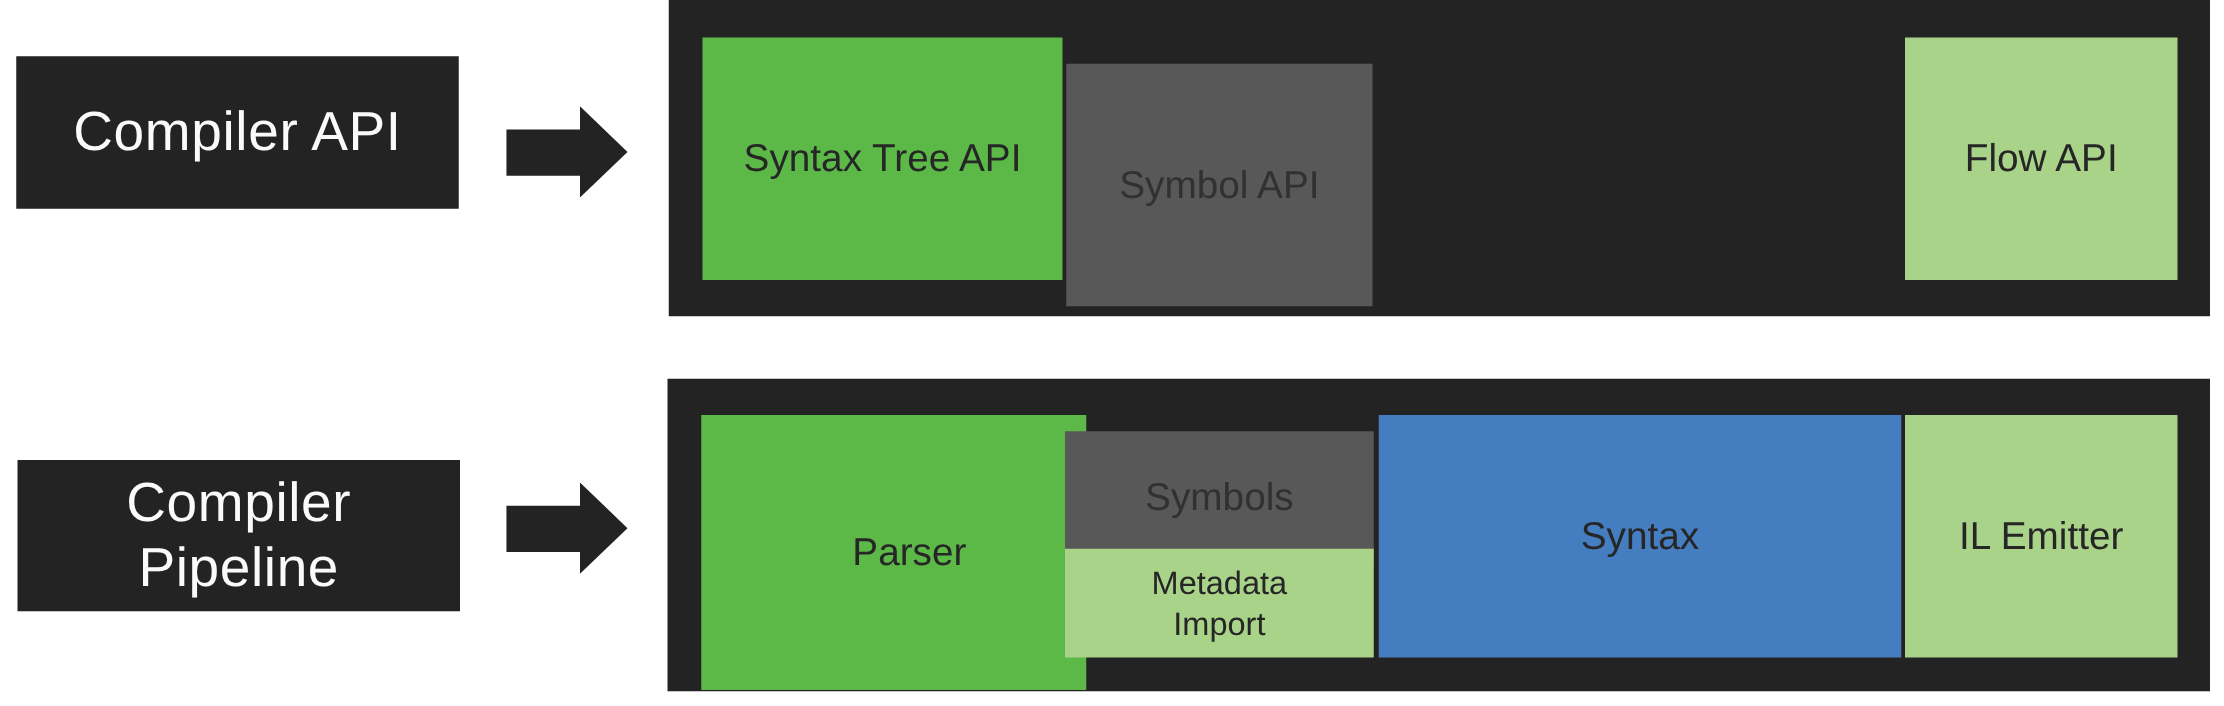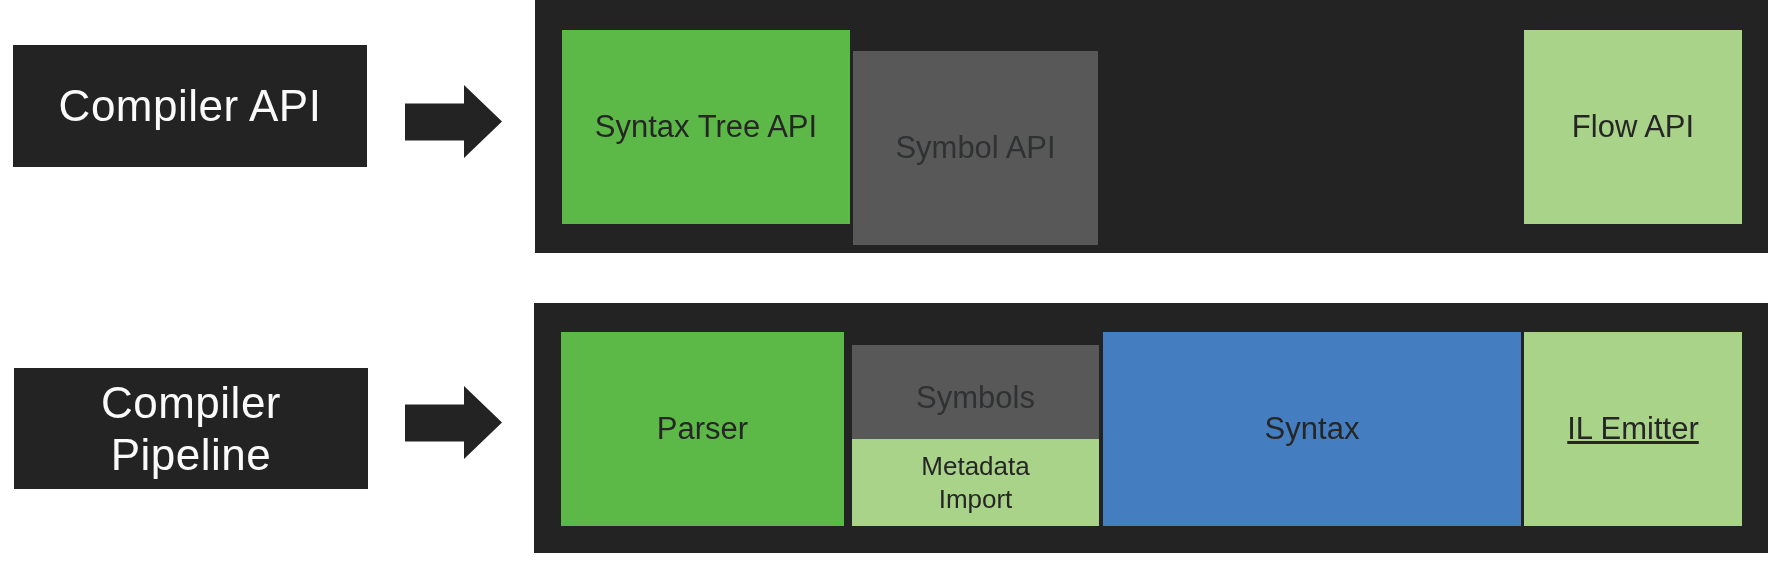--- a/index.html
+++ b/index.html
@@ -62,25 +62,25 @@
   .bg-lgreen { background: var(--light_green, #A9D389); }
   .gray-text { color: var(--gray_box_text, #2F3133); margin-top: 21px; }
 
   
   #box-syntax  { left: 27px;  top: 30px; width: 288px; height: 194px; }
   #box-symbol  { left: 318px; top: 30px; width: 245px; height: 194px; }
   #box-binding { left: 568px; top: 30px; width: 418px; height: 194px; }
   #box-emit    { left: 989px; top: 30px; width: 218px; height: 194px; }
 
   
-  #box-parser   { left: 27px;  top: 29px;  width: 283px; height: 194px; }
+  #box-parser   { left: 27px;  top: 29px;  width: 283px; height: 220px; padding-left: 25px; }
   #box-symbols  { left: 318px; top: 21px;  width: 247px; height: 107px; }
   #box-metadata { left: 318px; top: 136px; width: 247px; height: 87px; font-size: 26px; }
   #box-binder   { left: 569px; top: 29px;  width: 418px; height: 194px; }
-  #box-ilemit   { left: 990px; top: 29px;  width: 218px; height: 194px; text-decoration: underline; }
+  #box-ilemit   { left: 990px; top: 29px;  width: 218px; height: 194px; }
 </style>
 </head>
 <body>
 
 <div class="canvas">
 
   <div class="label-box" id="label-api">Compiler API</div>
 
   <svg class="arrow" id="arrow-api" viewBox="0 0 98 74" xmlns="http://www.w3.org/2000/svg">
     <polygon points="0,18.5 59,18.5 59,0 97,36.5 59,73 59,55.5 0,55.5"></polygon>

